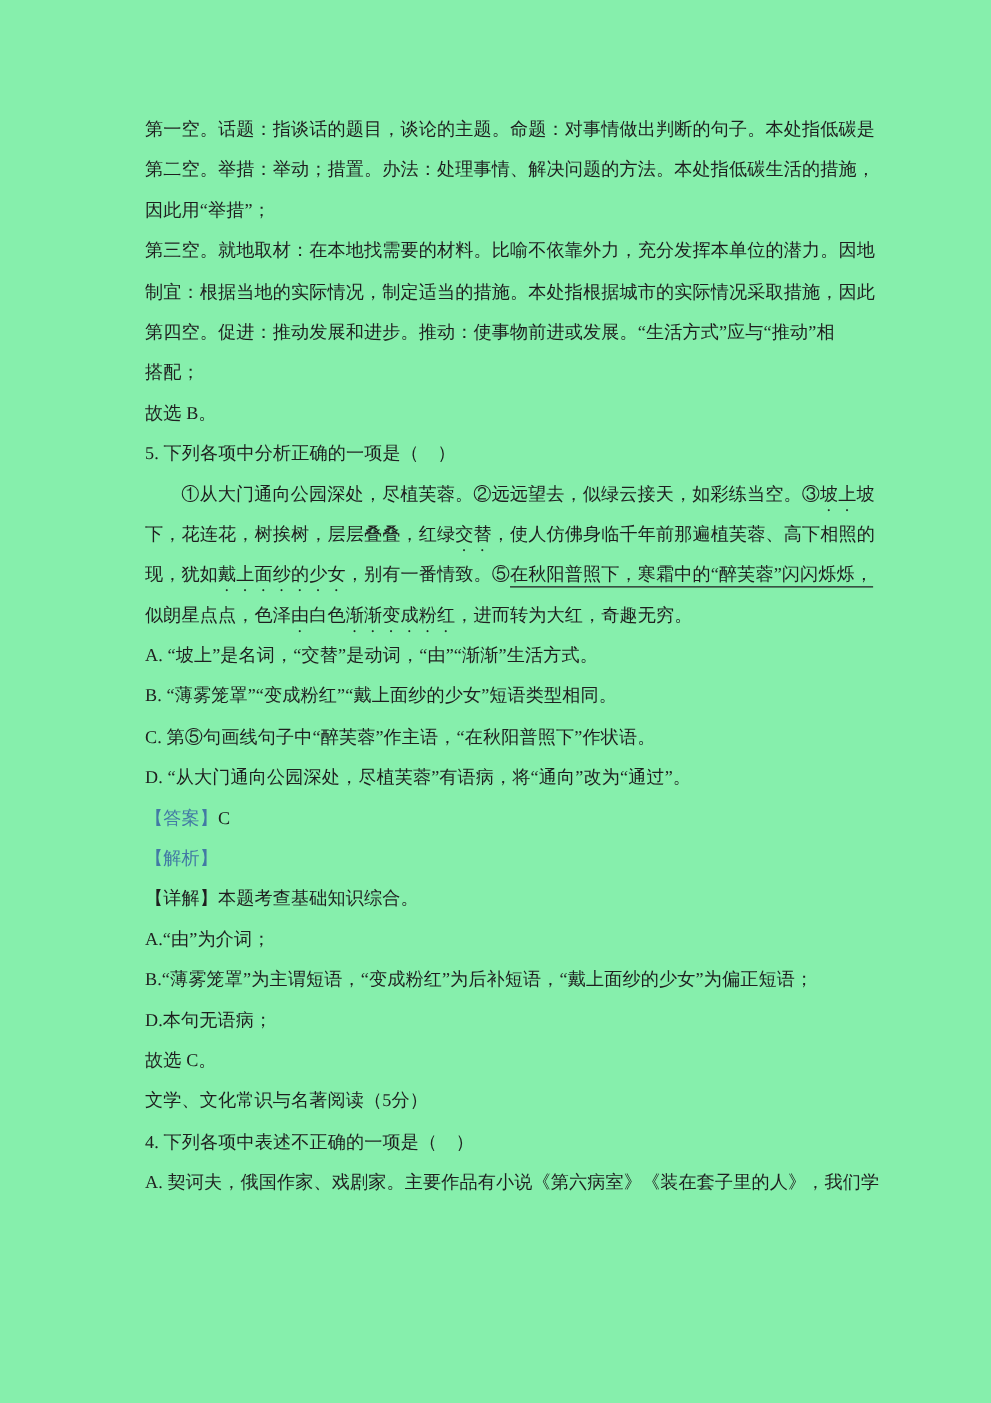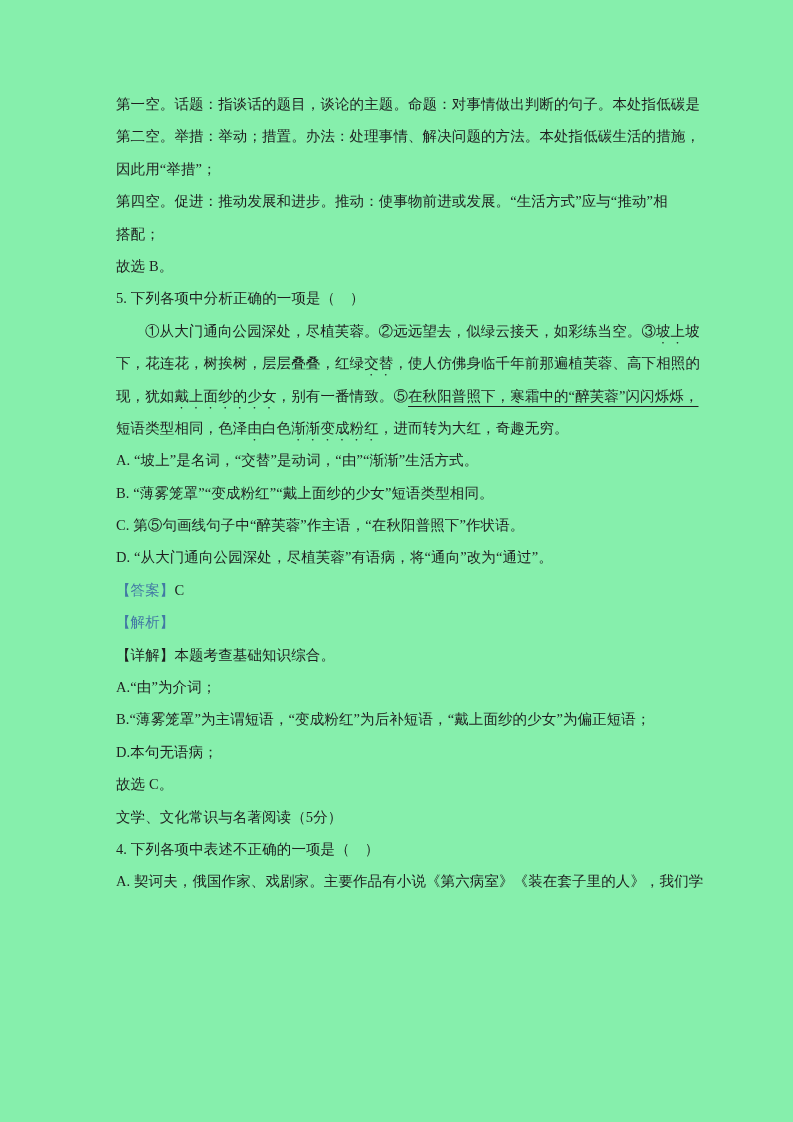--- a/index.html
+++ b/index.html
@@ -48,28 +48,30 @@
   .blue { color: #4279a4; }
 </style>
 </head>
 <body>
 
 <div class="page">
   <div class="content" id="doc">
       <div class="line"><span class="seg">第一空。话题：指谈话的题目，谈论的主题。命题：对事情做出判断的句子。本处指低碳是</span></div>
       <div class="line"><span class="seg">第二空。举措：举动；措置。办法：处理事情、解决问题的方法。本处指低碳生活的措施，</span></div>
       <div class="line"><span class="seg">因此用“举措”；</span></div>
+      <div class="line"><span class="seg">第三空。就地取材：在本地找需要的材料。比喻不依靠外力，充分发挥本单位的潜力。因地</span></div>
+      <div class="line"><span class="seg">制宜：根据当地的实际情况，制定适当的措施。本处指根据城市的实际情况采取措施，因此</span></div>
       <div class="line"><span class="seg">第四空。促进：推动发展和进步。推动：使事物前进或发展。“生活方式”应与“推动”相</span></div>
       <div class="line"><span class="seg">搭配；</span></div>
       <div class="line"><span class="seg">故选 B。</span></div>
       <div class="line"><span class="seg">5. 下列各项中分析正确的一项是（    ）</span></div>
       <div class="line indent"><span class="seg">①从大门通向公园深处，尽植芙蓉。②远远望去，似绿云接天，如彩练当空。③</span><span class="seg dots">坡上</span><span class="seg">坡</span></div>
       <div class="line"><span class="seg">下，花连花，树挨树，层层叠叠，红绿</span><span class="seg dots">交替</span><span class="seg">，使人仿佛身临千年前那遍植芙蓉、高下相照的</span></div>
       <div class="line"><span class="seg">现，犹如</span><span class="seg dots">戴上面纱的少女</span><span class="seg">，别有一番情致。⑤</span><span class="seg u">在秋阳普照下，寒霜中的“醉芙蓉”闪闪烁烁，</span></div>
-      <div class="line"><span class="seg">短语类型相同，色泽</span><span class="seg dots">由</span><span class="seg">白色</span><span class="seg dots">渐渐变成粉红</span><span class="seg">，进而转为大红，奇趣无穷。</span></div>
+      <div class="line"><span class="seg">似朗星点点，色泽</span><span class="seg dots">由</span><span class="seg">白色</span><span class="seg dots">渐渐变成粉红</span><span class="seg">，进而转为大红，奇趣无穷。</span></div>
       <div class="line"><span class="seg">A. “坡上”是名词，“交替”是动词，“由”“渐渐”生活方式。</span></div>
       <div class="line"><span class="seg">B. “薄雾笼罩”“变成粉红”“戴上面纱的少女”短语类型相同。</span></div>
       <div class="line"><span class="seg">C. 第⑤句画线句子中“醉芙蓉”作主语，“在秋阳普照下”作状语。</span></div>
       <div class="line"><span class="seg">D. “从大门通向公园深处，尽植芙蓉”有语病，将“通向”改为“通过”。</span></div>
       <div class="line"><span class="seg blue">【答案】</span><span class="seg">C</span></div>
       <div class="line"><span class="seg blue">【解析】</span></div>
       <div class="line"><span class="seg">【详解】本题考查基础知识综合。</span></div>
       <div class="line"><span class="seg">A.“由”为介词；</span></div>
       <div class="line"><span class="seg">B.“薄雾笼罩”为主谓短语，“变成粉红”为后补短语，“戴上面纱的少女”为偏正短语；</span></div>
       <div class="line"><span class="seg">D.本句无语病；</span></div>

